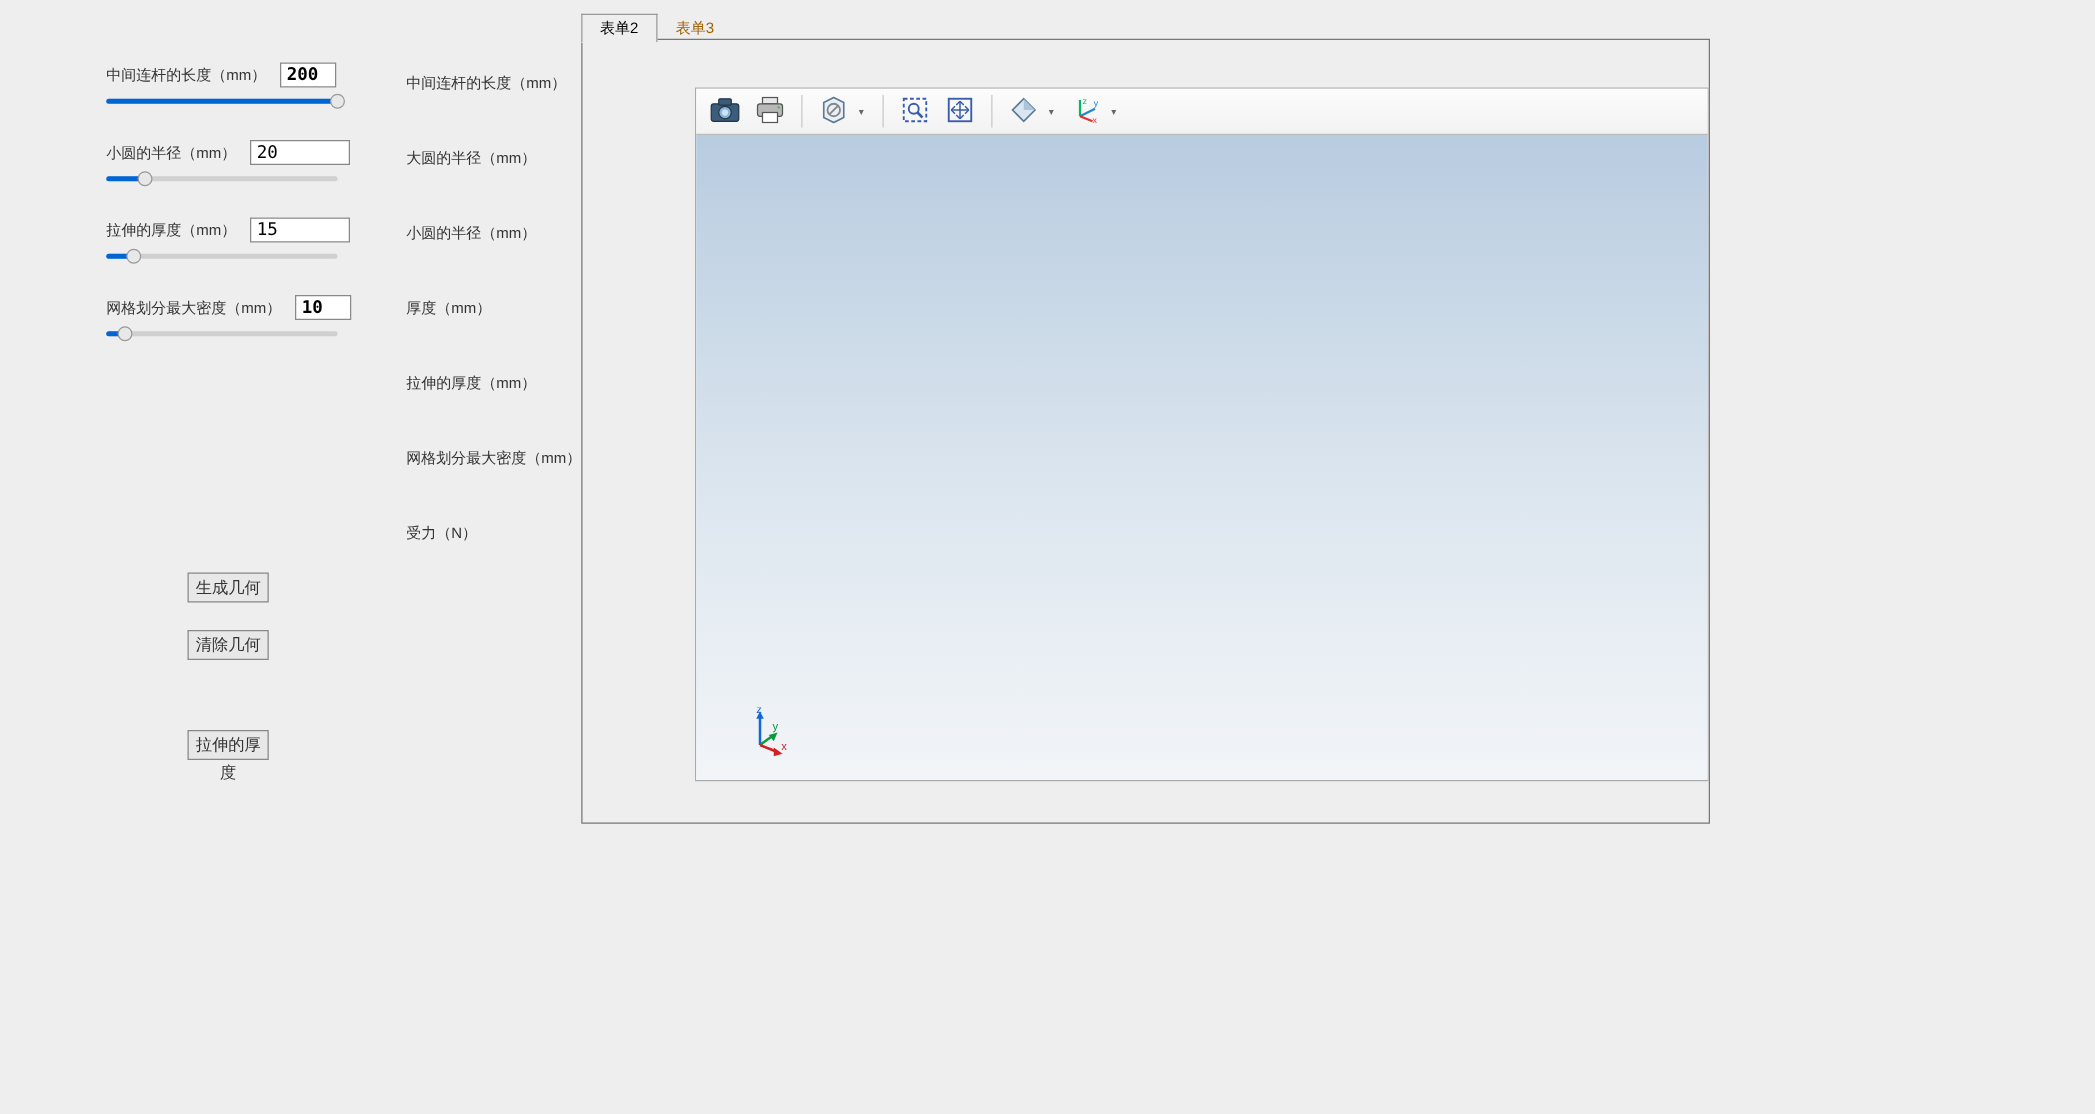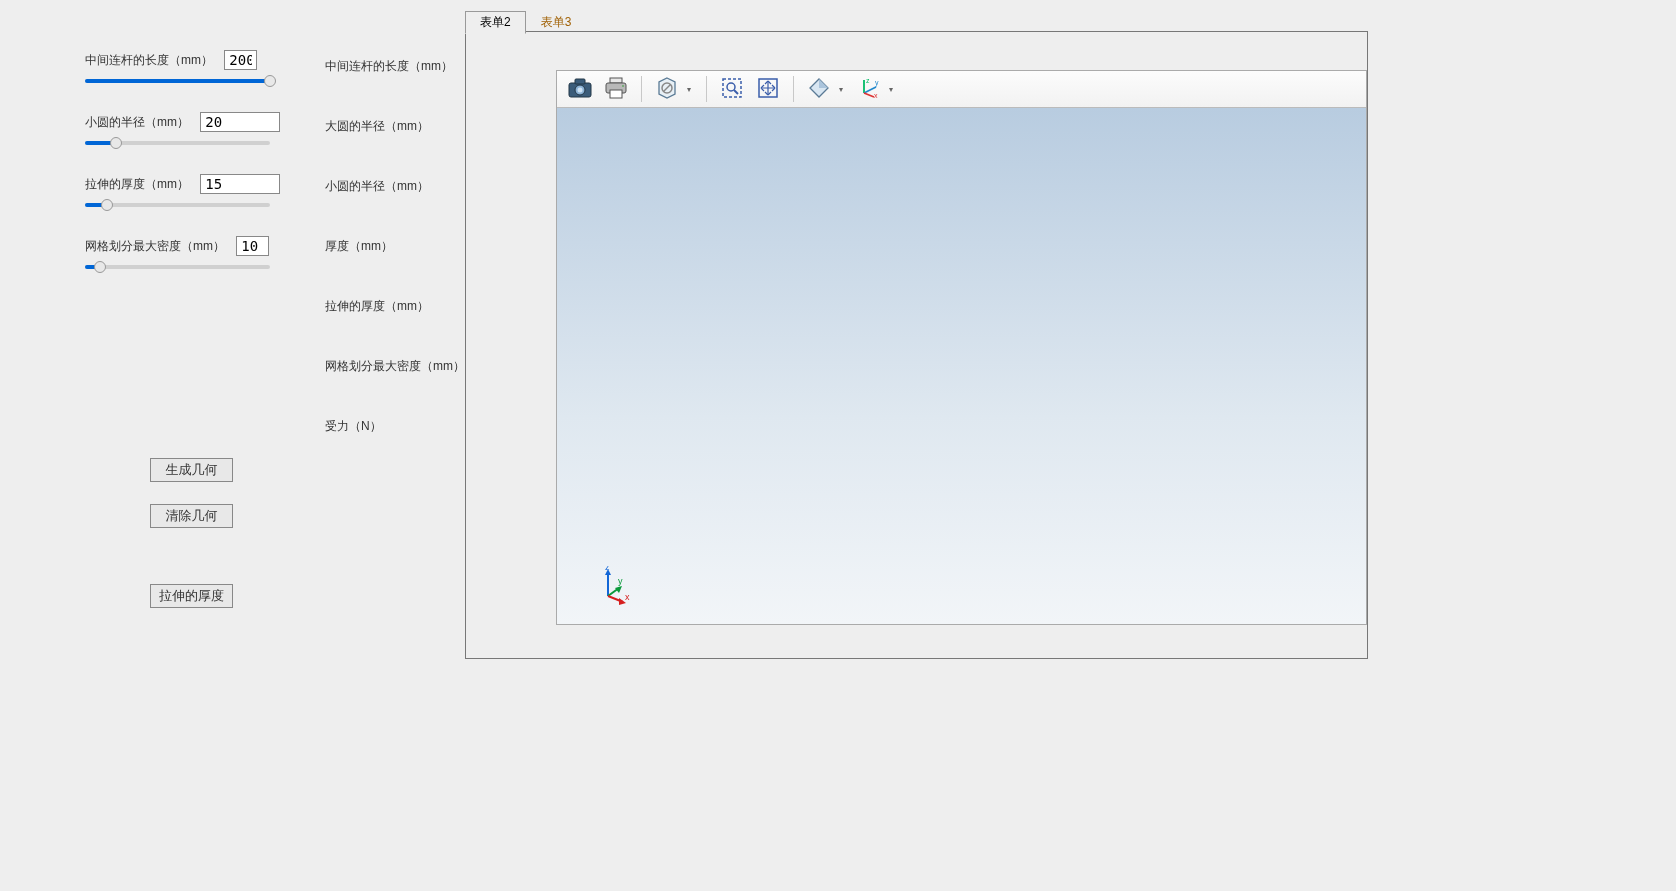--- a/index.html
+++ b/index.html
@@ -34,21 +34,21 @@
       height: 20px;
       border: 1px solid #888;
       background: #fff;
       font-family: monospace;
       font-size: 14px;
       padding: 0 4px;
       vertical-align: middle;
       margin-left: 8px;
     }
     .param-input.wide { width: 80px; }
-    .param-input.narrow { width: 33px; }
+    .param-input.narrow { width: 45px; font-weight: bold; }
     .slider-wrap {
       position: absolute;
       left: 0;
       top: 24px;
       width: 185px;
       height: 12px;
     }
     .slider-track {
       position: absolute;
       top: 5px;
@@ -87,21 +87,21 @@
       margin-bottom: 46px;
       height: 14px;
     }
     .action-buttons {
       position: absolute;
       left: 150px;
       top: 458px;
     }
     .action-btn {
       display: block;
-      width: 83px;
+      width: 65px;
       height: 24px;
       line-height: 22px;
       text-align: center;
       background: #e8e8e8;
       border: 1px solid #888;
       font-size: 13px;
       color: #333;
       margin-bottom: 22px;
       cursor: pointer;
       font-family: "SimSun", serif;

